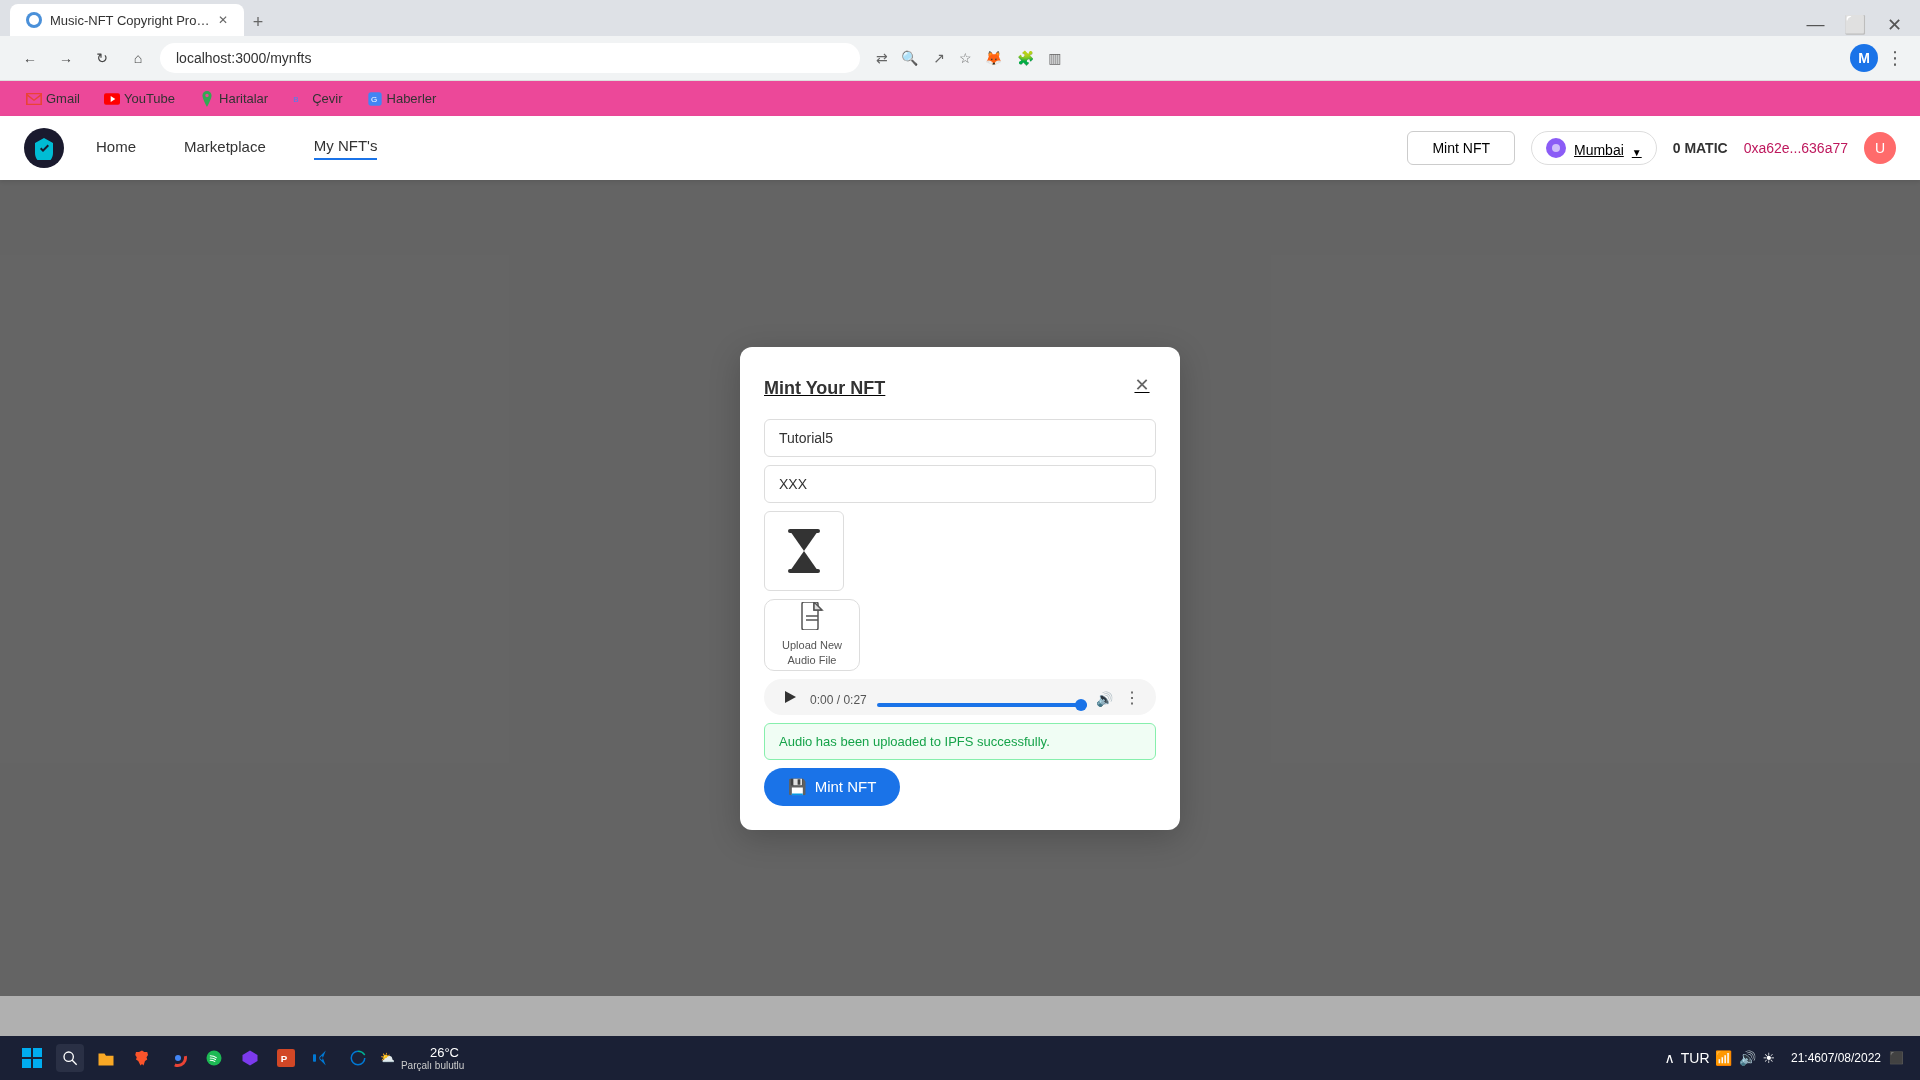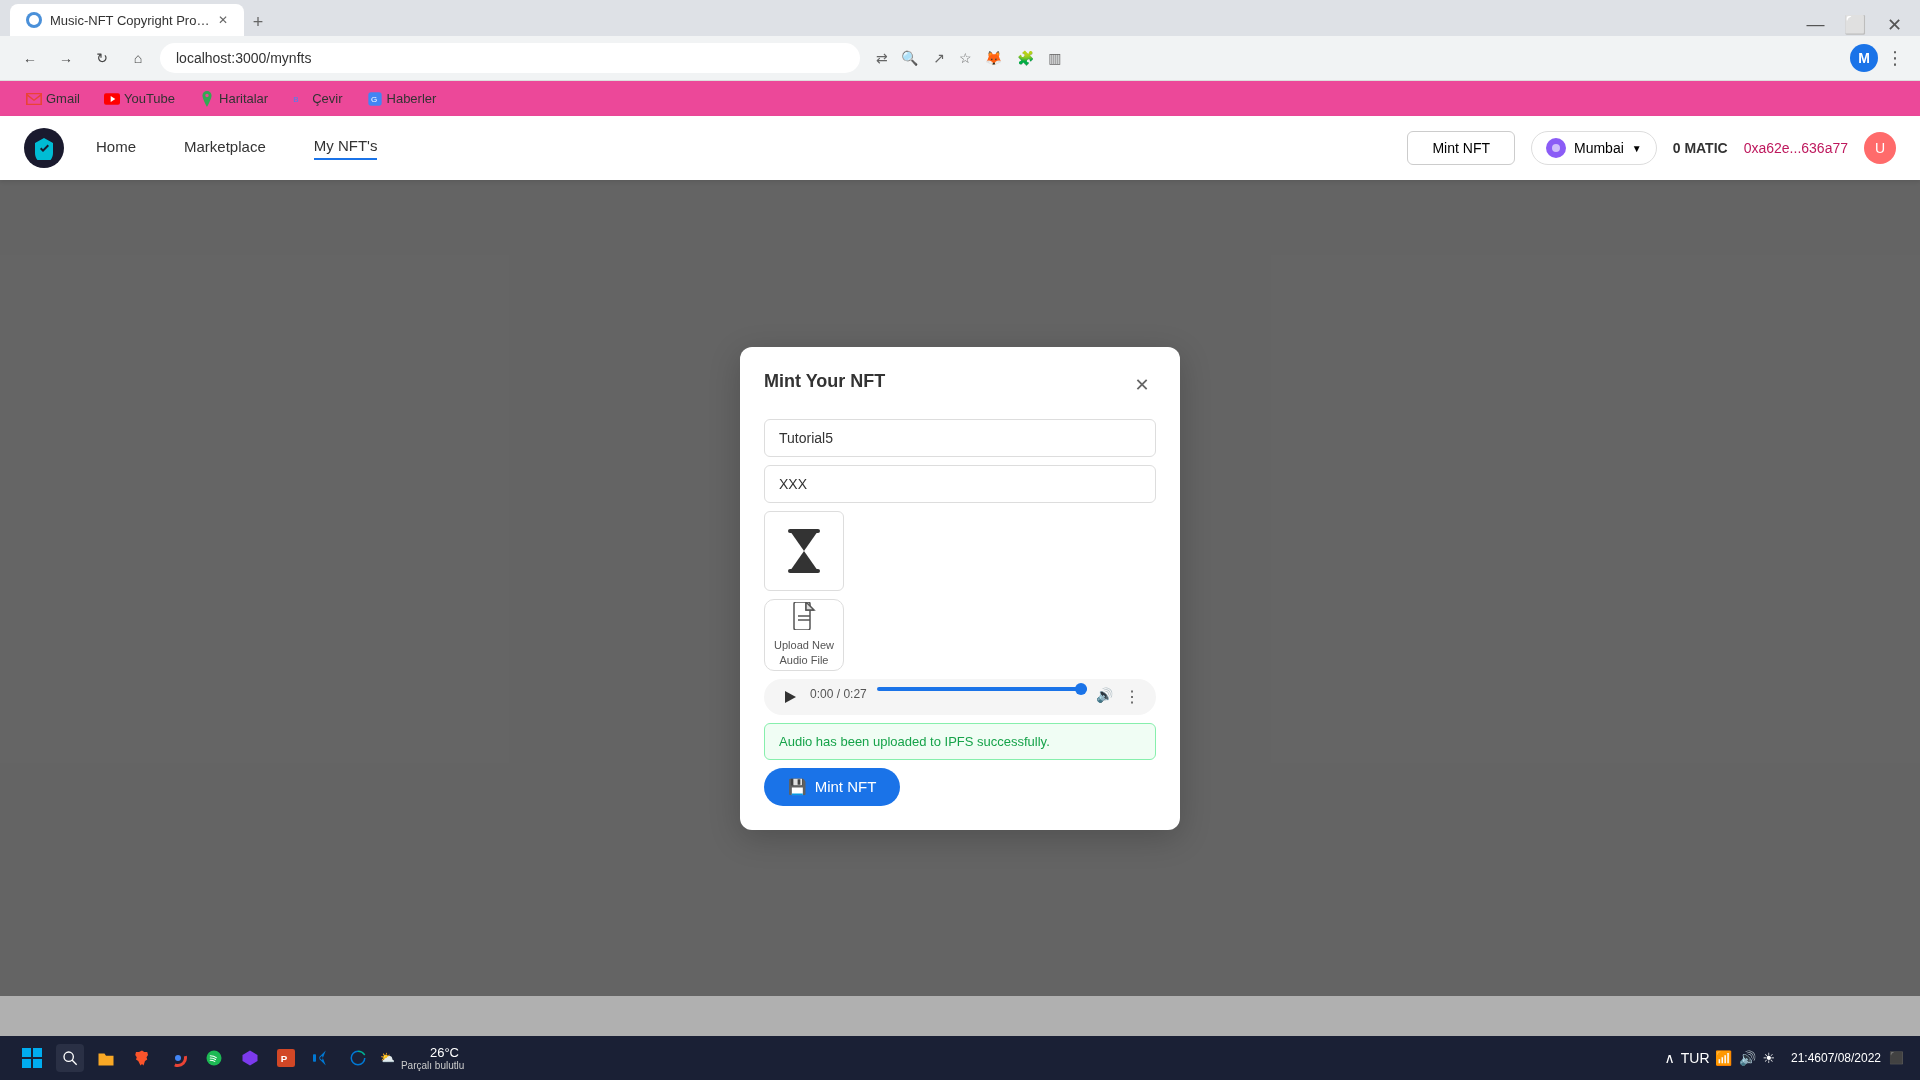--- a/index.html
+++ b/index.html
@@ -208,27 +208,28 @@
     .mint-nft-btn {
       padding: 8px 24px;
       border: 1px solid #ccc;
       border-radius: 6px;
       background: white;
       cursor: pointer;
       font-size: 14px;
     }
     .network-badge {
       display: flex;
-      align-items: center;
+      align-items: flex-end;
       gap: 8px;
       padding: 6px 14px;
       border: 1px solid #ddd;
       border-radius: 20px;
       cursor: pointer;
       font-size: 14px;
+      text-decoration: underline;
     }
     .network-dot {
       width: 20px;
       height: 20px;
       border-radius: 50%;
       background: #8b5cf6;
       display: flex;
       align-items: center;
       justify-content: center;
     }
@@ -272,23 +273,24 @@
     }
     .modal {
       background: white;
       border-radius: 12px;
       width: 440px;
       padding: 24px;
       box-shadow: 0 8px 32px rgba(0,0,0,0.2);
     }
     .modal-header {
       display: flex;
-      align-items: flex-start;
+      align-items: flex-end;
       justify-content: space-between;
       margin-bottom: 20px;
+      text-decoration: underline;
     }
     .modal-title {
       font-size: 18px;
       font-weight: 600;
       color: #333;
     }
     .modal-close {
       cursor: pointer;
       font-size: 18px;
       color: #666;
@@ -332,21 +334,21 @@
       border: 1px solid #86efac;
       border-radius: 6px;
       padding: 10px 14px;
       color: #16a34a;
       font-size: 13px;
       margin-bottom: 8px;
     }
 
     
     .audio-upload-area {
-      width: 80px;
+      width: 96px;
       height: 72px;
       border: 1px solid #ddd;
       border-radius: 10px;
       display: flex;
       flex-direction: column;
       align-items: center;
       justify-content: center;
       cursor: pointer;
       background: white;
       margin-bottom: 8px;
@@ -360,21 +362,21 @@
       line-height: 1.3;
     }
 
     
     .audio-player-bar {
       width: 100%;
       background: #f5f5f5;
       border-radius: 24px;
       padding: 8px 16px;
       display: flex;
-      align-items: flex-start;
+      align-items: flex-end;
       gap: 10px;
       margin-bottom: 8px;
     }
     .play-btn {
       width: 20px;
       height: 20px;
       cursor: pointer;
       color: #333;
       display: flex;
       align-items: center;

